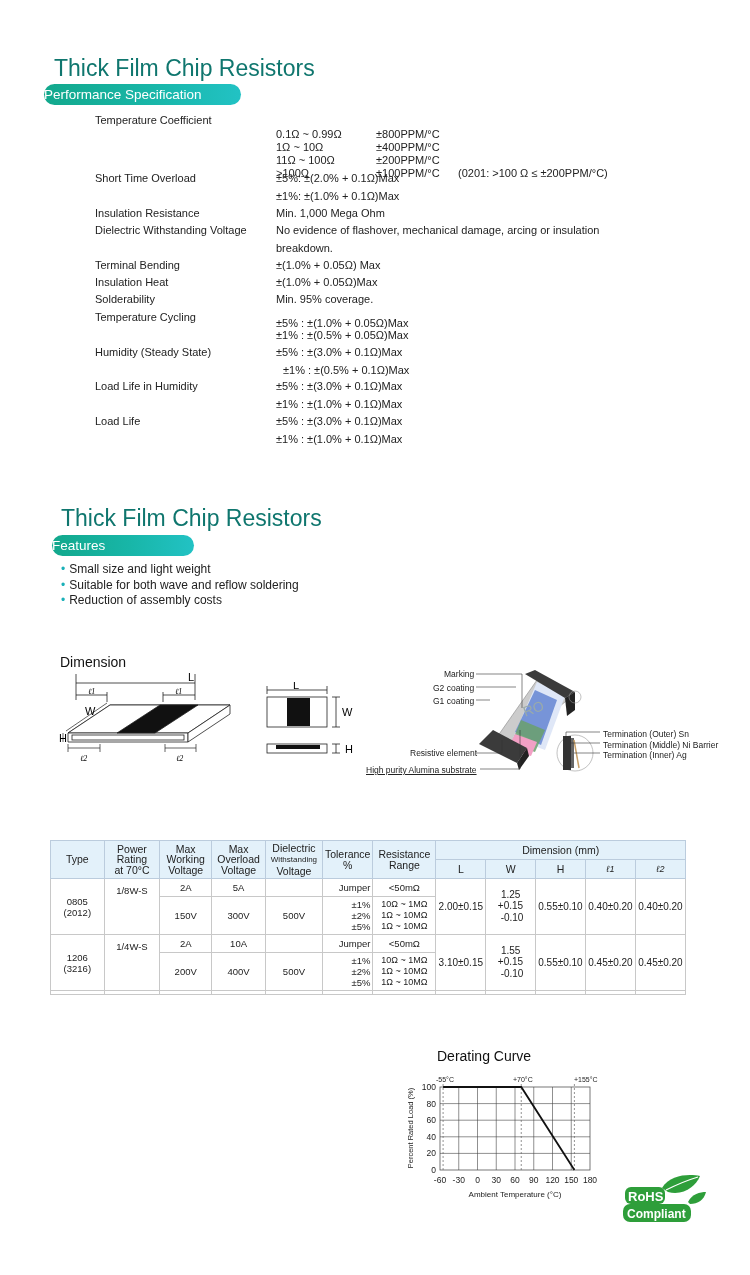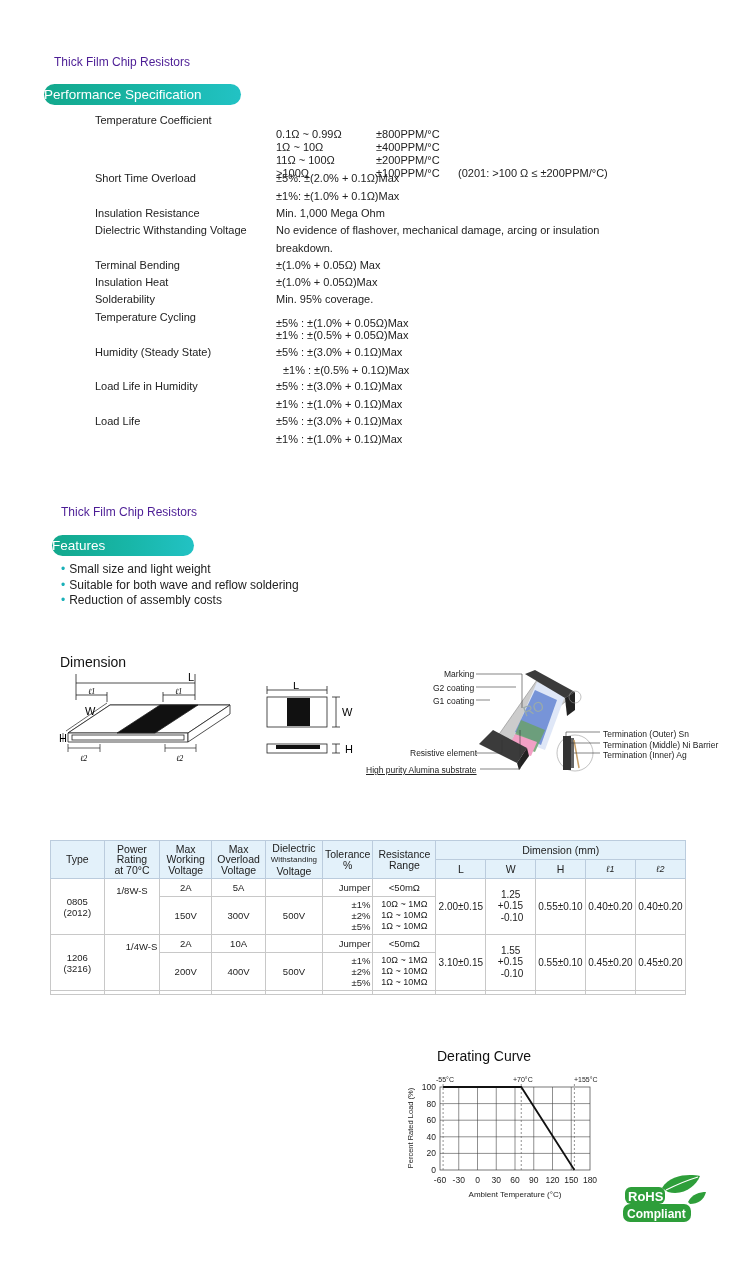--- a/index.html
+++ b/index.html
@@ -1,18 +1,18 @@
 <!DOCTYPE html>
 <html><head>
 <meta charset="utf-8">
 <style>
   html, body { margin:0; padding:0; background:#ffffff; }
   body { width:750px; height:1275px; position:relative; font-family:"Liberation Sans", sans-serif; color:#222; overflow:hidden; }
   .abs { position:absolute; }
-  .title { font-size:12px; color:#4c1d95;text-align:center; }
+  .title { font-size:23px; color:#0f766e;text-align:center; }
   .pill { height:21px; border-radius:11px; background:linear-gradient(90deg,#12a88c 0%,#18b6a8 55%,#22c2c4 100%); color:#fff; font-size:13.5px; line-height:21px; padding-left:0; box-sizing:border-box; }
   .spec-row { position:absolute; left:95px; font-size:11px; line-height:17px; color:#222; }
   .spec-label { position:absolute; left:0; white-space:nowrap; }
   .spec-val { position:absolute; left:181px; white-space:nowrap; }
   .tc-col2 { position:absolute; left:281px; white-space:nowrap; }
   .tc-note { position:absolute; left:363px; white-space:nowrap; }
   .features { font-size:12px; line-height:15.5px; }
   .features .dot { color:#1ab0b8; margin-right:4px; }
   .dim-title { font-size:14px; color:#111; }
   table.spec { border-collapse:collapse; font-size:9.5px; color:#222; }
@@ -249,21 +249,21 @@
   <tr style="height:38px;">
     <td>150V</td>
     <td>300V</td>
     <td>500V</td>
     <td style="text-align:right;line-height:11px;"><span>±1%</span><br><span>±2%</span><br><span>±5%</span></td>
     <td style="line-height:11px;font-size:9px;"><span>10Ω ~ 1MΩ</span><br><span>1Ω ~ 10MΩ</span><br><span>1Ω ~ 10MΩ</span></td>
   </tr>
 
   <tr style="height:18px;">
     <td rowspan="2"><span>1206</span><br><span>(3216)</span></td>
-    <td rowspan="2" style="vertical-align:top;padding-top:6px;text-align:right;">1/4W-S</td>
+    <td rowspan="2" style="vertical-align:top;padding-top:6px;">1/4W-S</td>
     <td>2A</td>
     <td>10A</td>
     <td></td>
     <td style="text-align:right;">Jumper</td>
     <td>&lt;50mΩ</td>
     <td rowspan="2" class="dimv">3.10±0.15</td>
     <td rowspan="2" class="dimv"><span>1.55</span><span style="display:inline-block;vertical-align:middle;line-height:12px;text-align:left;"><span>+0.15</span><br>&nbsp;<span>-0.10</span></span></td>
     <td rowspan="2" class="dimv">0.55±0.10</td>
     <td rowspan="2" class="dimv">0.45±0.20</td>
     <td rowspan="2" class="dimv">0.45±0.20</td>

